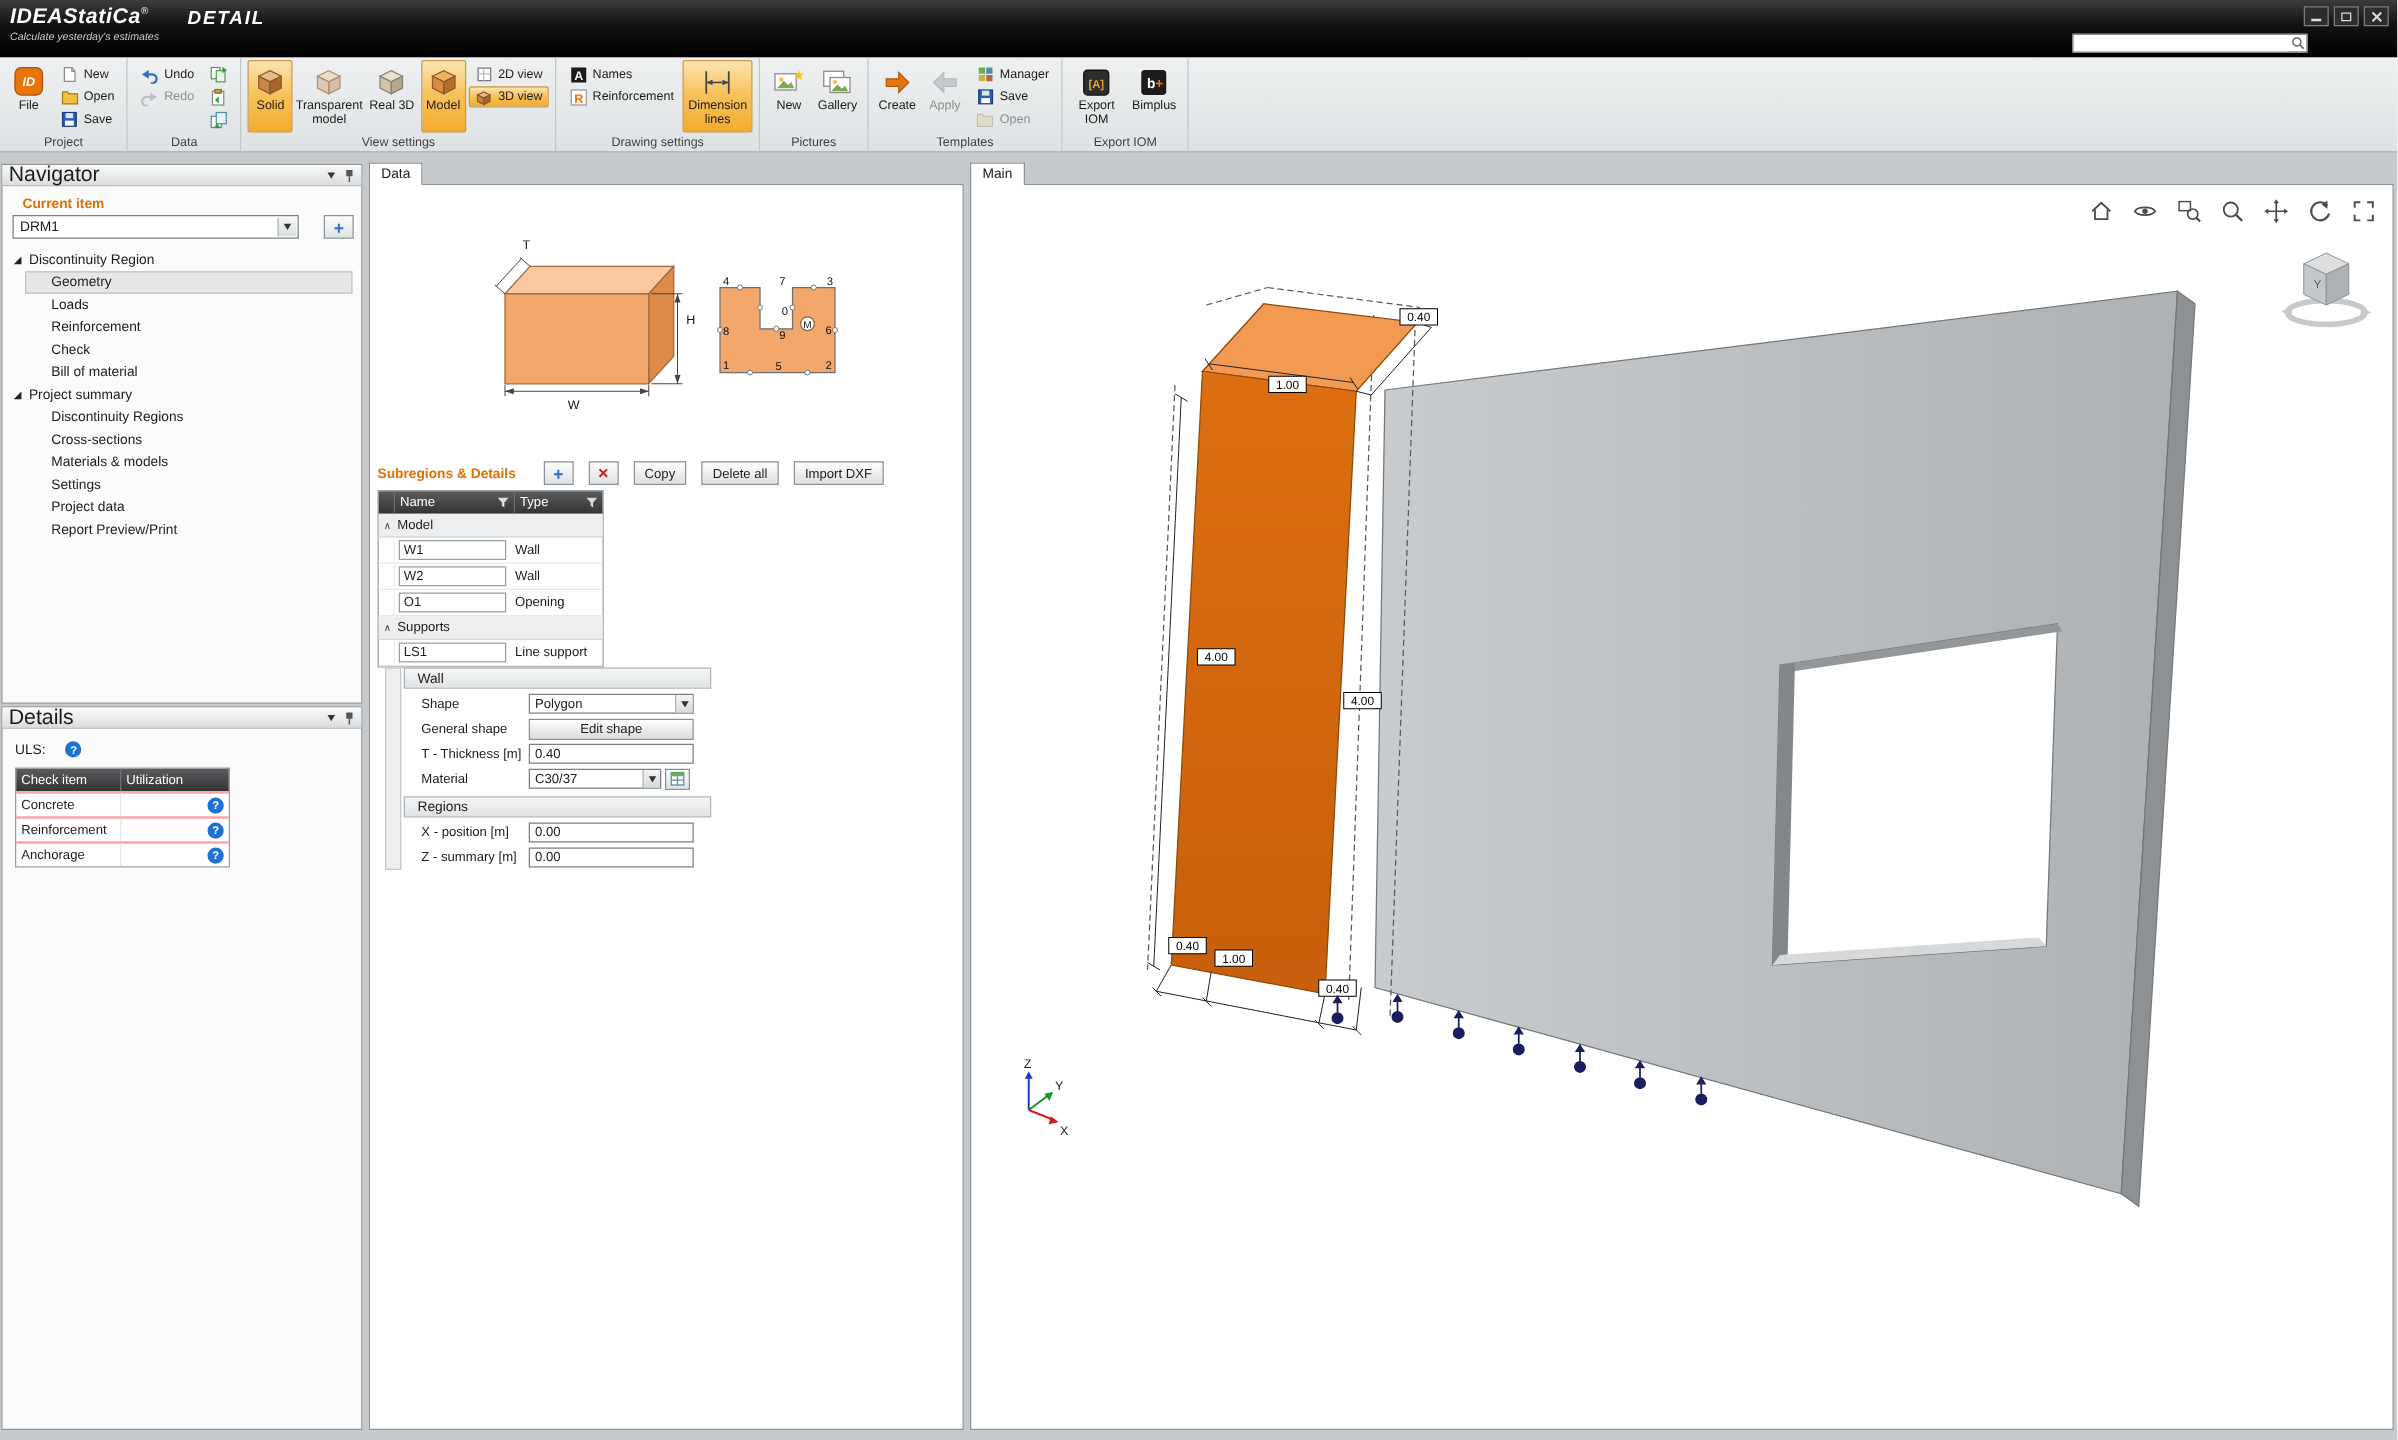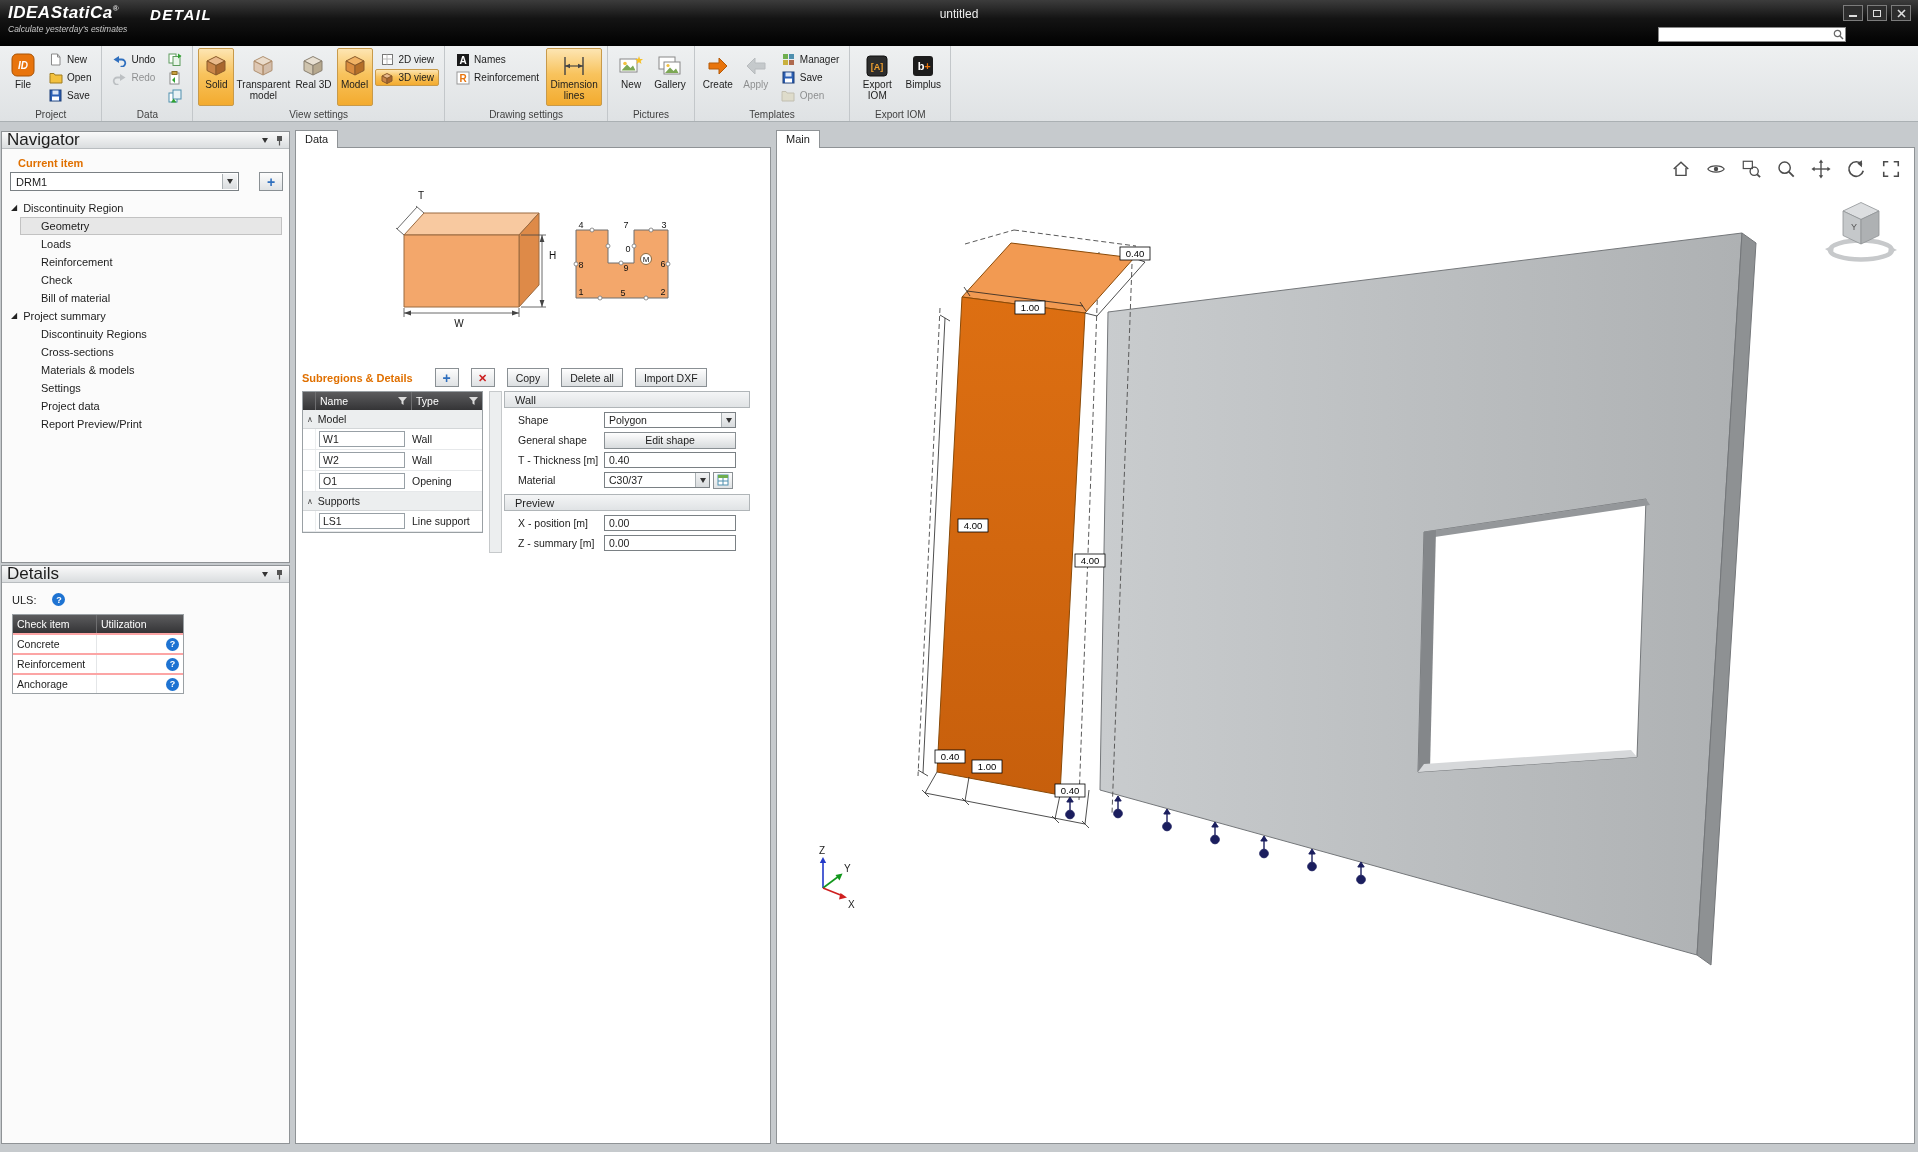--- a/index.html
+++ b/index.html
@@ -85,21 +85,21 @@
   .ct-h2 { flex:1; display:flex; align-items:center; padding-left:4px; }
   .ct-row { display:flex; height:20px; border-top:2px solid #fca5a5; align-items:center; font-size:10.5px; }
   .ct-c1 { width:84px; padding-left:4px; border-right:1px solid #e4e6e8; align-self:stretch; display:flex; align-items:center; }
   .ct-c2 { flex:1; display:flex; justify-content:flex-end; padding-right:4px; }
 
   
   .sub-head { display:flex; align-items:center; gap:12px; margin:6px 0 0 6px; height:19px; }
   .sub-title { color:#e07000; font-weight:bold; font-size:11px; margin-right:10px; }
   .mini-btn { height:19px; padding:0 8px; background:linear-gradient(#fefefe,#dcdfe1); border:1px solid #8a9094;
     font-size:10.5px; display:flex; align-items:center; }
-  .sub-content { display:flex; margin:4px 6px 0 6px; align-items:flex-start; }
+  .sub-content { display:flex; margin:4px 6px 0 6px; align-items:flex-start;flex-direction:column; }
   .sub-table { width:181px; border:1px solid #9aa0a4; background:#fff; }
   .st-head { display:flex; height:18px; background:linear-gradient(#5c5c5e,#343436); color:#fff; }
   .st-corner { width:13px; border-right:1px solid #6e6e70; }
   .st-h-name { flex:1; display:flex; align-items:center; padding:0 4px; border-right:1px solid #6e6e70; font-size:10.5px; }
   .st-h-type { width:70px; display:flex; align-items:center; padding:0 4px; font-size:10.5px; }
   .st-funnel { margin-left:auto; display:flex; }
   .st-group { display:flex; align-items:center; height:19px; background:#eceeef; border-bottom:1px solid #d3d6d8;
     padding-left:4px; gap:5px; font-size:10.5px; }
   .caret { font-size:8px; color:#444; }
   .st-row { display:flex; align-items:center; height:21px; border-bottom:1px solid #e6e8ea; }
@@ -140,21 +140,20 @@
 <body>
 
 <div class="app">
 
   <div class="titlebar">
     <div class="logo">
       <div class="logo-line"><span>IDEA</span><span>StatiCa</span><span class="reg">®</span></div>
       <div class="tagline">Calculate yesterday's estimates</div>
     </div>
     <div class="product">DETAIL</div>
-    <div class="doc-title">untitled</div>
     <div class="win-controls">
       <div class="win-btn">
           <span class="glyph-min"></span>
         </div>
       <div class="win-btn">
           <span class="glyph-max"></span>
         </div>
       <div class="win-btn">
         <svg width="9" height="9">
             <line x1="1" y1="1" x2="8" y2="8" stroke="#ddd" stroke-width="1.6"></line>
@@ -763,21 +762,21 @@
               <div class="mat-btn">
                 <svg width="12" height="12">
                     <rect x="1" y="1" width="10" height="10" fill="#fff" stroke="#4e8fae"></rect>
                     <rect x="1" y="1" width="10" height="3" fill="#6fae4e"></rect>
                     <line x1="1" y1="7" x2="11" y2="7" stroke="#4e8fae"></line>
                     <line x1="6" y1="4" x2="6" y2="11" stroke="#4e8fae"></line>
                   </svg>
               </div>
             </div>
           </div>
-          <div class="prop-header" style="margin-top:4px">Preview</div>
+          <div class="prop-header" style="margin-top:4px">Regions</div>
           <div class="prop-row">
             <div class="prop-label">X - position [m]</div>
             <div class="prop-ctl">
               <div class="tbox">
                   <span>0.00</span>
                 </div>
             </div>
           </div>
           <div class="prop-row">
             <div class="prop-label">Z - summary [m]</div>

